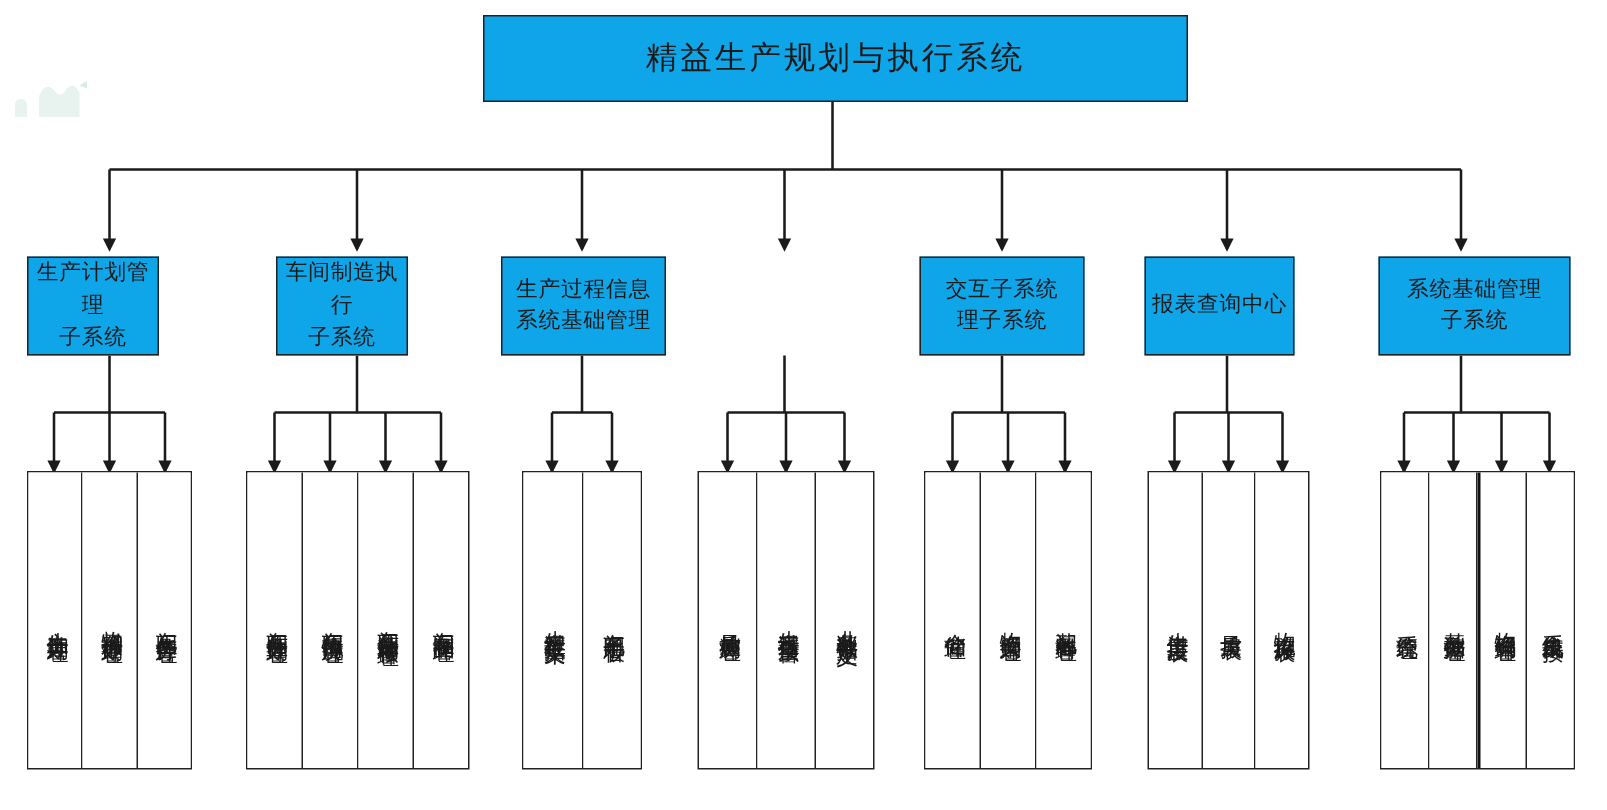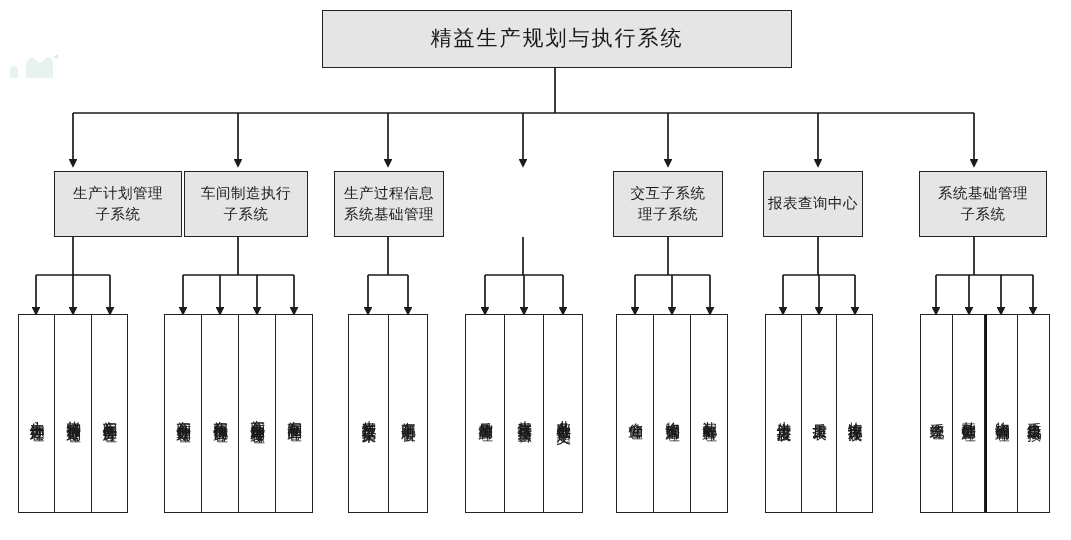--- a/index.html
+++ b/index.html
@@ -33,21 +33,21 @@
     left: 0;
     top: 0;
     width: 1071px;
     height: 540px;
     pointer-events: none;
   }
   .node {
     position: absolute;
     box-sizing: border-box;
     border: 1.6px solid #222222;
-    background: #e5e5e5;
+    background: #0ea5e9;
     display: flex;
     align-items: center;
     justify-content: center;
     text-align: center;
   }
   .root-node {
     font-size: 21px;
     letter-spacing: 2px;
     line-height: 1.3;
   }
@@ -168,28 +168,28 @@
       <line x1="969" y1="275" x2="969" y2="314" marker-end="url(#arrow)"></line>
       <line x1="1001" y1="275" x2="1001" y2="314" marker-end="url(#arrow)"></line>
       <line x1="1033" y1="275" x2="1033" y2="314" marker-end="url(#arrow)"></line>
     </g>
   </svg>
 
   <div class="node root-node" style="left:322px; top:10px; width:470px; height:58px;">
     <span>精益生产规划与执行系统</span>
   </div>
 
-  <div class="node sub-node" style="left:18px; top:171px; width:128px; height:66px;margin-left:36px;">
+  <div class="node sub-node" style="left:18px; top:171px; width:88px; height:66px;">
     <div>
       <span>生产计划管理</span>
       <span>子系统</span>
     </div>
   </div>
 
-  <div class="node sub-node" style="left:184px; top:171px; width:124px; height:66px;">
+  <div class="node sub-node" style="left:184px; top:171px; width:88px; height:66px;">
     <div>
       <span>车间制造执行</span>
       <span>子系统</span>
     </div>
   </div>
 
   <div class="node sub-node" style="left:334px; top:171px; width:110px; height:66px;">
     <div>
       <span>生产过程信息</span>
       <span>系统基础管理</span>

